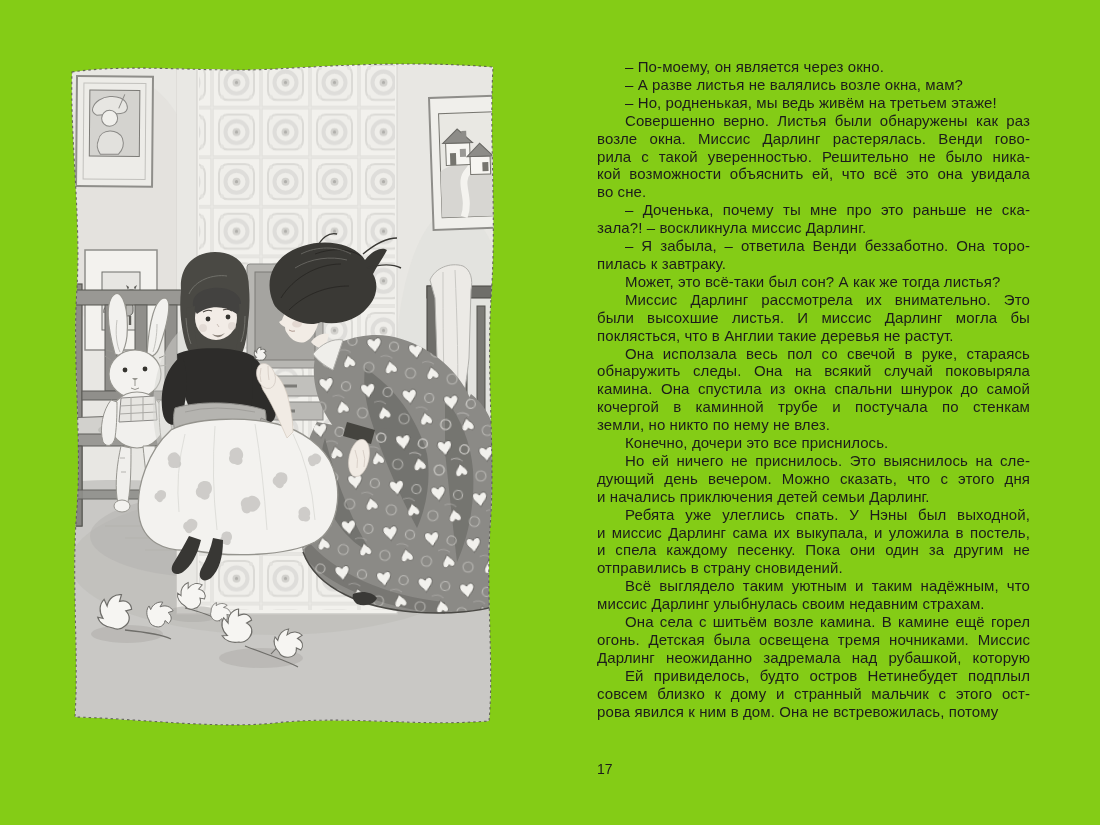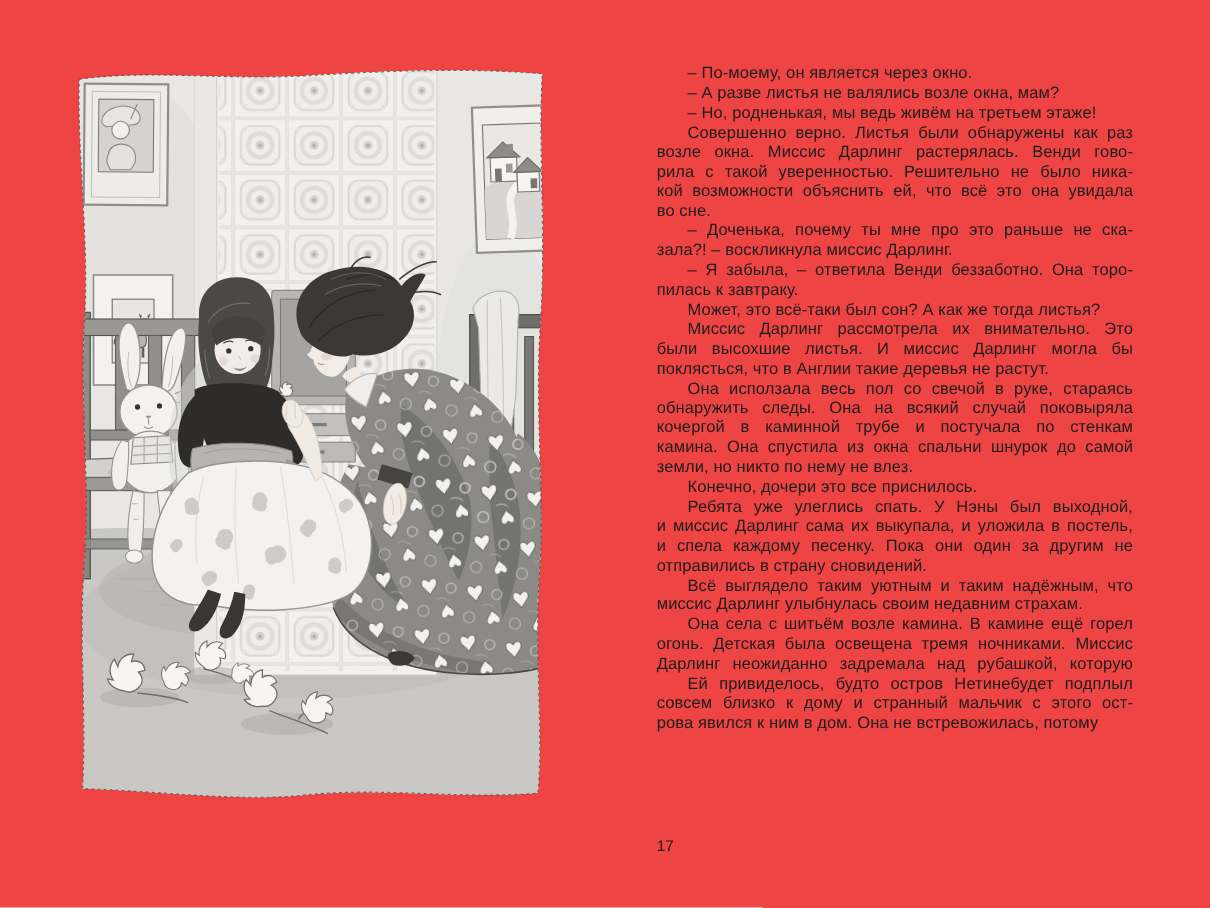--- a/index.html
+++ b/index.html
@@ -1,16 +1,16 @@
 <!DOCTYPE html>
 <html><head>
 <meta charset="utf-8">
 <style>
   html,body{margin:0;padding:0;background:#ffffff;}
-  .page{position:relative;width:1100px;height:825px;background:#ef4444;overflow:hidden;
+  .page{position:relative;width:1100px;height:825px;background:#84cc16;overflow:hidden;
         font-family:"Liberation Sans", sans-serif;}
   .illustration-wrap{position:absolute;left:65px;top:58px;width:435px;height:678px;}
   .text-column{position:absolute;left:597px;top:58px;width:433px;color:#1c1c1b;
                font-size:15px;line-height:17.9px;letter-spacing:0.1px;}
   .para{margin:0;padding:0;}
   .line{white-space:normal;text-align:left;}
   .line.jl{text-align:justify;text-align-last:justify;}
   .line.first{text-indent:28px;}
   .page-number{position:absolute;left:597px;top:761px;width:433px;text-align:left;
                color:#1c1c1b;font-size:14px;}
@@ -337,26 +337,31 @@
         <div class="line first">Может, это всё-таки был сон? А как же тогда листья?</div>
       </div>
       <div class="para">
         <div class="line jl first">Миссис Дарлинг рассмотрела их внимательно. Это</div>
         <div class="line jl">были высохшие листья. И миссис Дарлинг могла бы</div>
         <div class="line">поклясться, что в Англии такие деревья не растут.</div>
       </div>
       <div class="para">
         <div class="line jl first">Она исползала весь пол со свечой в руке, стараясь</div>
         <div class="line jl">обнаружить следы. Она на всякий случай поковыряла</div>
+        <div class="line jl">камина. Она спустила из окна спальни шнурок до самой</div>
         <div class="line jl">кочергой в каминной трубе и постучала по стенкам</div>
-        <div class="line jl">камина. Она спустила из окна спальни шнурок до самой</div>
         <div class="line">земли, но никто по нему не влез.</div>
       </div>
       <div class="para">
         <div class="line first">Конечно, дочери это все приснилось.</div>
+      </div>
+      <div class="para">
+        <div class="line jl first">Но ей ничего не приснилось. Это выяснилось на сле-</div>
+        <div class="line jl">дующий день вечером. Можно сказать, что с этого дня</div>
+        <div class="line">и начались приключения детей семьи Дарлинг.</div>
       </div>
       <div class="para">
         <div class="line jl first">Ребята уже улеглись спать. У Нэны был выходной,</div>
         <div class="line jl">и миссис Дарлинг сама их выкупала, и уложила в постель,</div>
         <div class="line jl">и спела каждому песенку. Пока они один за другим не</div>
         <div class="line">отправились в страну сновидений.</div>
       </div>
       <div class="para">
         <div class="line jl first">Всё выглядело таким уютным и таким надёжным, что</div>
         <div class="line">миссис Дарлинг улыбнулась своим недавним страхам.</div>

